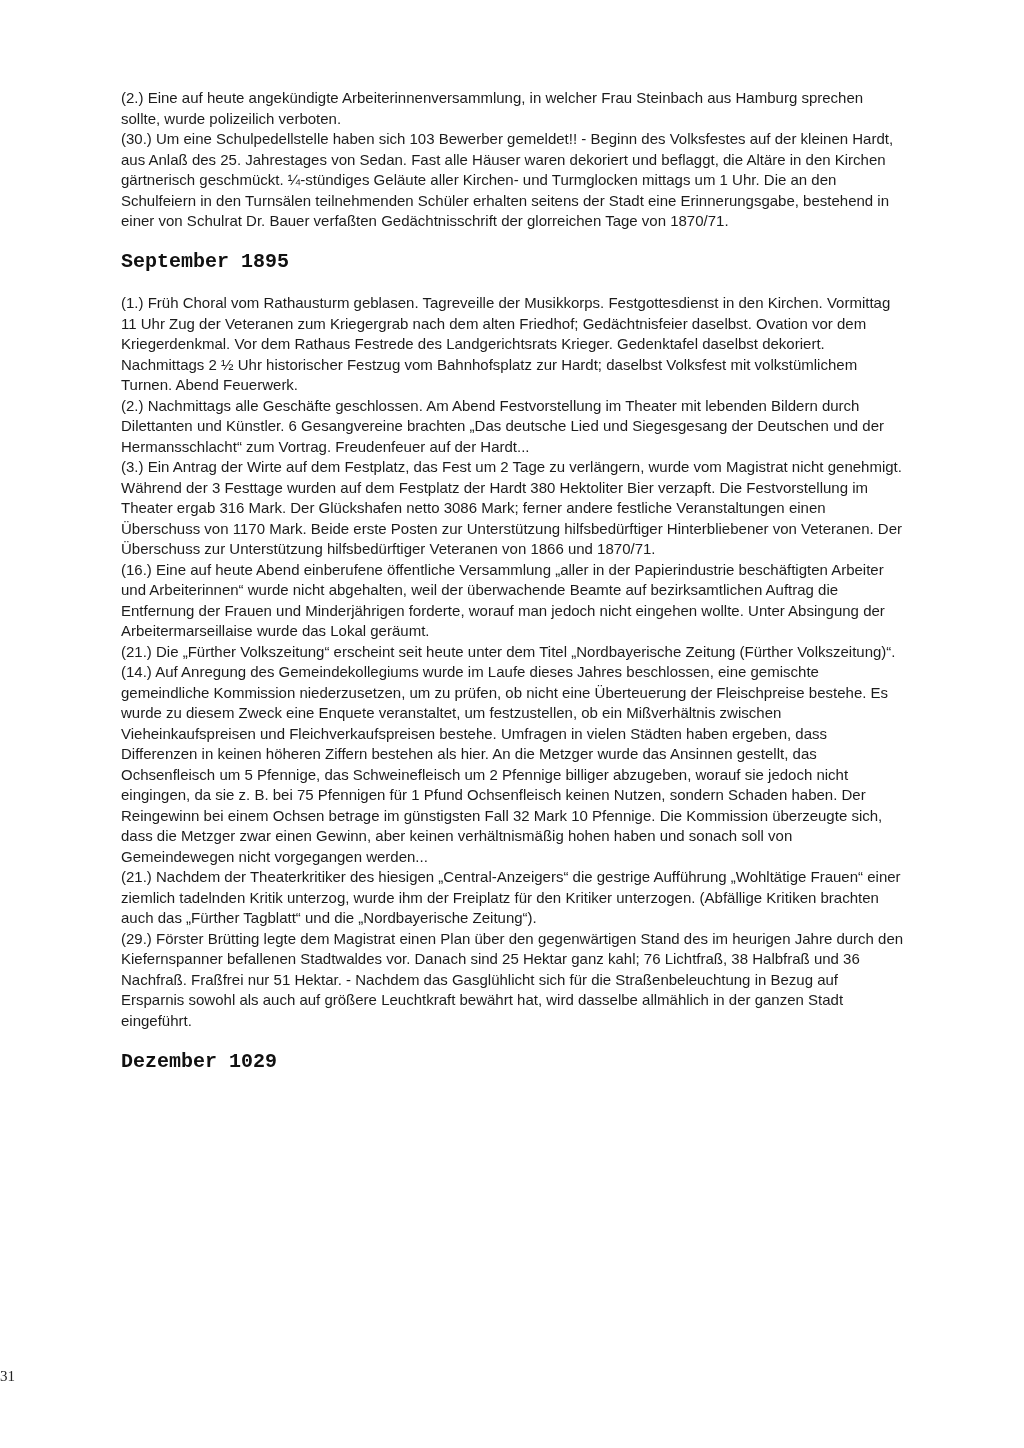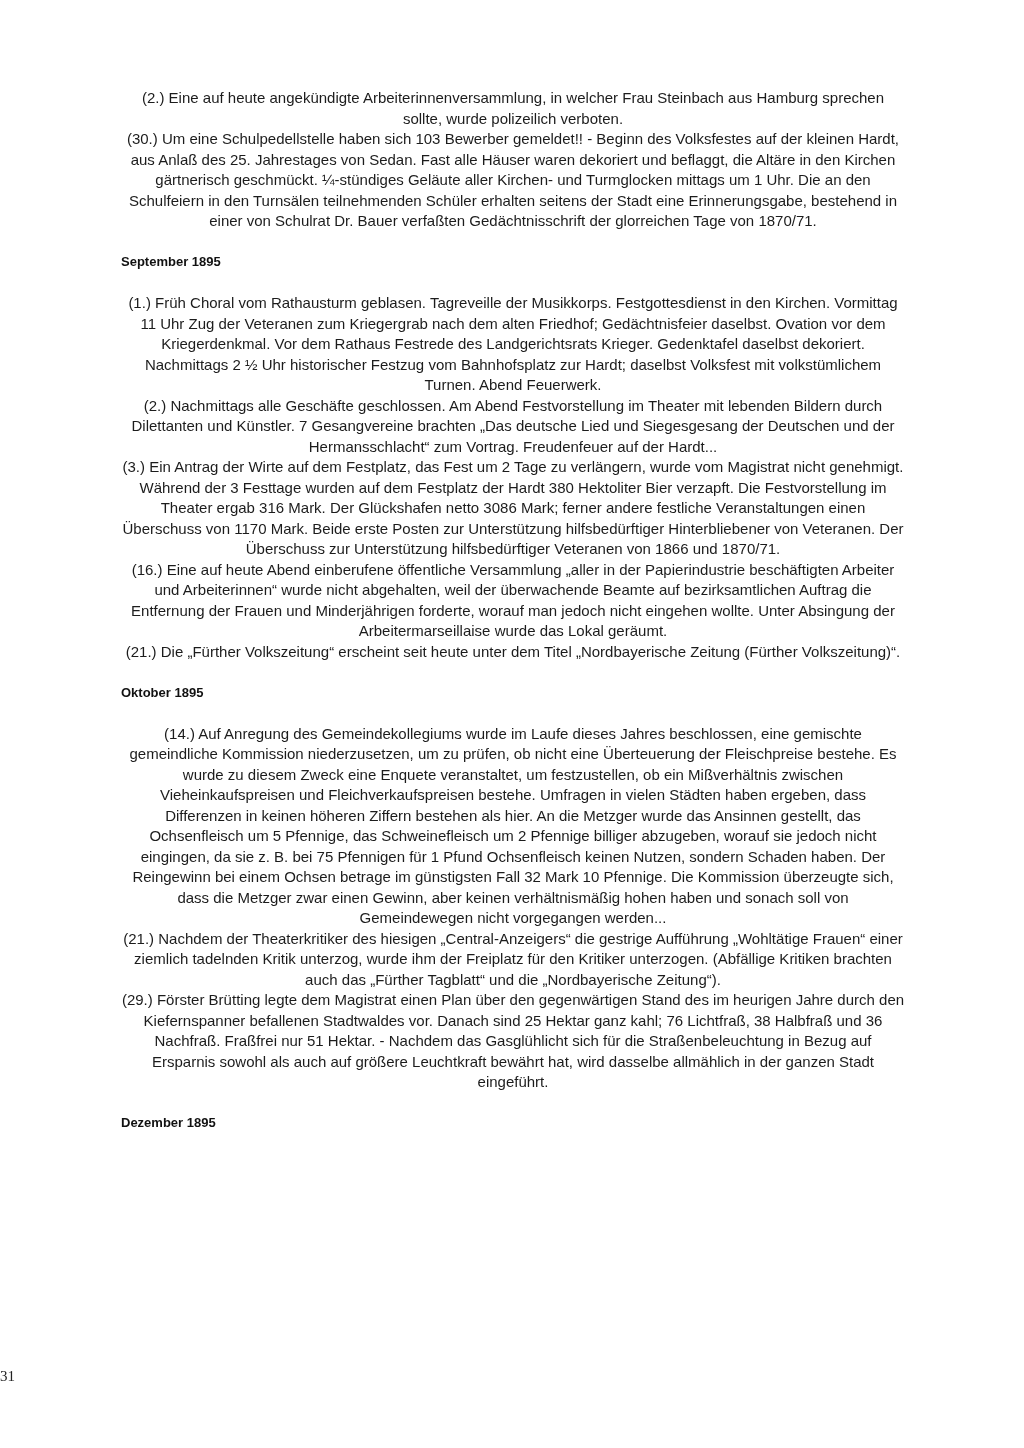--- a/index.html
+++ b/index.html
@@ -21,29 +21,29 @@
     top: 88px;
     left: 121px;
     width: 784px;
     font-size: 15px;
     line-height: 20.5px;
     text-align: left;
   }
   .content p {
     margin: 0;
     padding: 0;
-    text-align: center;
   }
   .content h3 {
     margin: 20.5px 0 20.5px 0;
     padding: 0;
-    font-size: 13px;
+    font-size: 20px;
     line-height: 20.5px;
     font-weight: bold;
     color: #111111;
+    font-family: Liberation Mono, monospace;
   }
   .footer-pagenum {
     position: absolute;
     left: 0;
     width: 100%;
     top: 1368px;
     text-align: left;
     font-family: "Liberation Serif", serif;
     font-size: 15px;
     color: #222222;
@@ -51,24 +51,23 @@
 </style>
 </head>
 <body>
 
 <div class="page">
   <div class="content" id="doc-content">
       <p>(2.) Eine auf heute angekündigte Arbeiterinnenversammlung, in welcher Frau Steinbach aus Hamburg sprechen sollte, wurde polizeilich verboten.</p>
       <p>(30.) Um eine Schulpedellstelle haben sich 103 Bewerber gemeldet!! - Beginn des Volksfestes auf der kleinen Hardt, aus Anlaß des 25. Jahrestages von Sedan. Fast alle Häuser waren dekoriert und beflaggt, die Altäre in den Kirchen gärtnerisch geschmückt. ¼-stündiges Geläute aller Kirchen- und Turmglocken mittags um 1 Uhr. Die an den Schulfeiern in den Turnsälen teilnehmenden Schüler erhalten seitens der Stadt eine Erinnerungsgabe, bestehend in einer von Schulrat Dr. Bauer verfaßten Gedächtnisschrift der glorreichen Tage von 1870/71.</p>
       <h3>September 1895</h3>
       <p>(1.) Früh Choral vom Rathausturm geblasen. Tagreveille der Musikkorps. Festgottesdienst in den Kirchen. Vormittag 11 Uhr Zug der Veteranen zum Kriegergrab nach dem alten Friedhof; Gedächtnisfeier daselbst. Ovation vor dem Kriegerdenkmal. Vor dem Rathaus Festrede des Landgerichtsrats Krieger. Gedenktafel daselbst dekoriert. Nachmittags 2 ½ Uhr historischer Festzug vom Bahnhofsplatz zur Hardt; daselbst Volksfest mit volkstümlichem Turnen. Abend Feuerwerk.</p>
-      <p>(2.) Nachmittags alle Geschäfte geschlossen. Am Abend Festvorstellung im Theater mit lebenden Bildern durch Dilettanten und Künstler. 7 Gesangvereine brachten „Das deutsche Lied und Siegesgesang der Deutschen und der Hermansschlacht“ zum Vortrag. Freudenfeuer auf der Hardt...</p>
+      <p>(2.) Nachmittags alle Geschäfte geschlossen. Am Abend Festvorstellung im Theater mit lebenden Bildern durch Dilettanten und Künstler. 6 Gesangvereine brachten „Das deutsche Lied und Siegesgesang der Deutschen und der Hermansschlacht“ zum Vortrag. Freudenfeuer auf der Hardt...</p>
       <p>(3.) Ein Antrag der Wirte auf dem Festplatz, das Fest um 2 Tage zu verlängern, wurde vom Magistrat nicht genehmigt. Während der 3 Festtage wurden auf dem Festplatz der Hardt 380 Hektoliter Bier verzapft. Die Festvorstellung im Theater ergab 316 Mark. Der Glückshafen netto 3086 Mark; ferner andere festliche Veranstaltungen einen Überschuss von 1170 Mark. Beide erste Posten zur Unterstützung hilfsbedürftiger Hinterbliebener von Veteranen. Der Überschuss zur Unterstützung hilfsbedürftiger Veteranen von 1866 und 1870/71.</p>
       <p>(16.) Eine auf heute Abend einberufene öffentliche Versammlung „aller in der Papierindustrie beschäftigten Arbeiter und Arbeiterinnen“ wurde nicht abgehalten, weil der überwachende Beamte auf bezirksamtlichen Auftrag die Entfernung der Frauen und Minderjährigen forderte, worauf man jedoch nicht eingehen wollte. Unter Absingung der Arbeitermarseillaise wurde das Lokal geräumt.</p>
       <p>(21.) Die „Fürther Volkszeitung“ erscheint seit heute unter dem Titel „Nordbayerische Zeitung (Fürther Volkszeitung)“.</p>
-      <h3>Oktober 1895</h3>
       <p>(14.) Auf Anregung des Gemeindekollegiums wurde im Laufe dieses Jahres beschlossen, eine gemischte gemeindliche Kommission niederzusetzen, um zu prüfen, ob nicht eine Überteuerung der Fleischpreise bestehe. Es wurde zu diesem Zweck eine Enquete veranstaltet, um festzustellen, ob ein Mißverhältnis zwischen Vieheinkaufspreisen und Fleichverkaufspreisen bestehe. Umfragen in vielen Städten haben ergeben, dass Differenzen in keinen höheren Ziffern bestehen als hier. An die Metzger wurde das Ansinnen gestellt, das Ochsenfleisch um 5 Pfennige, das Schweinefleisch um 2 Pfennige billiger abzugeben, worauf sie jedoch nicht eingingen, da sie z. B. bei 75 Pfennigen für 1 Pfund Ochsenfleisch keinen Nutzen, sondern Schaden haben. Der Reingewinn bei einem Ochsen betrage im günstigsten Fall 32 Mark 10 Pfennige. Die Kommission überzeugte sich, dass die Metzger zwar einen Gewinn, aber keinen verhältnismäßig hohen haben und sonach soll von Gemeindewegen nicht vorgegangen werden...</p>
       <p>(21.) Nachdem der Theaterkritiker des hiesigen „Central-Anzeigers“ die gestrige Aufführung „Wohltätige Frauen“ einer ziemlich tadelnden Kritik unterzog, wurde ihm der Freiplatz für den Kritiker unterzogen. (Abfällige Kritiken brachten auch das „Fürther Tagblatt“ und die „Nordbayerische Zeitung“).</p>
       <p>(29.) Förster Brütting legte dem Magistrat einen Plan über den gegenwärtigen Stand des im heurigen Jahre durch den Kiefernspanner befallenen Stadtwaldes vor. Danach sind 25 Hektar ganz kahl; 76 Lichtfraß, 38 Halbfraß und 36 Nachfraß. Fraßfrei nur 51 Hektar. - Nachdem das Gasglühlicht sich für die Straßenbeleuchtung in Bezug auf Ersparnis sowohl als auch auf größere Leuchtkraft bewährt hat, wird dasselbe allmählich in der ganzen Stadt eingeführt.</p>
-      <h3>Dezember 1895</h3>
+      <h3>Dezember 1029</h3>
     </div>
   <div class="footer-pagenum">31</div>
 </div>
 
 </body></html>

